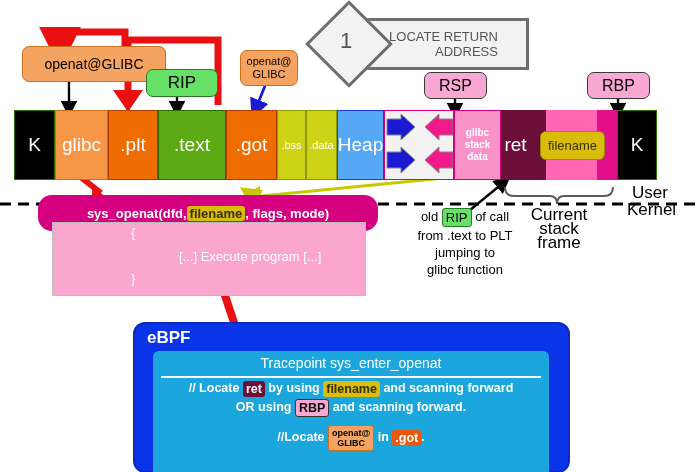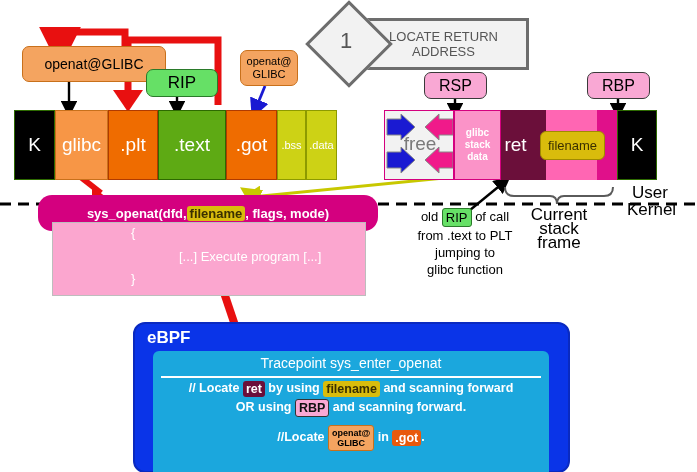--- a/index.html
+++ b/index.html
@@ -103,21 +103,21 @@
   <g>
     <path d="M214,263 L244,352" stroke="#e81010" stroke-width="8" fill="none"></path>
     <path d="M228,340 L264,372 L250,332 z" fill="#e81010" stroke="#c00" stroke-width="1"></path>
   </g>
 </svg>
 
 <div class="abs" style="left:318px;top:10px;width:205px;height:62px;">
   <div class="abs" style="left:40px;top:8px;width:165px;height:46px;background:#f2f2f2;
               border:3px solid #6d6d6d;display:flex;align-items:center;
               justify-content:center;color:#555;font-size:13px;line-height:15px;
-              text-align:center;white-space:pre-line;">LOCATE RETURN
+              text-align:right;white-space:pre-line;">LOCATE RETURN
 ADDRESS</div>
   <div class="abs" style="left:0;top:3px;width:56px;height:56px;background:#f2f2f2;
               border:3px solid #6d6d6d;transform:rotate(45deg);"></div>
   <div class="abs" style="left:0;top:3px;width:56px;height:56px;display:flex;
               align-items:center;justify-content:center;color:#555;font-size:22px;">1</div>
 </div>
 
 <div class="pill pill-orange" style="left:22px;top:46px;width:144px;height:36px;font-size:14px;">openat@GLIBC</div>
 
 <div class="pill pill-green" style="left:146px;top:69px;width:72px;height:28px;font-size:17px;">RIP</div>
@@ -144,29 +144,31 @@
       <span class="seg-lbl" style="white-space: pre-line; text-align: center;">.text</span>
     </div>
     <div class="seg" style="left: 212px; width: 51px; background: rgb(239, 108, 0); border: 1.6px solid rgb(176, 58, 0);">
       <span class="seg-lbl" style="white-space: pre-line; text-align: center;">.got</span>
     </div>
     <div class="seg" style="left: 263px; width: 29px; background: rgb(205, 210, 21); border: 1.6px solid rgb(141, 154, 0);">
       <span class="seg-lbl sm" style="white-space: pre-line; text-align: center;">.bss</span>
     </div>
     <div class="seg" style="left: 292px; width: 31px; background: rgb(205, 210, 21); border: 1.6px solid rgb(141, 154, 0);">
       <span class="seg-lbl sm" style="white-space: pre-line; text-align: center;">.data</span>
+    </div>
+    <div class="seg" style="left: 323px; width: 47px; background: rgb(87, 169, 247); border: 1.6px solid rgb(26, 60, 224);">
+      <span class="seg-lbl" style="white-space: pre-line; text-align: center;">Heap</span>
     </div>
     <div class="seg" style="left: 370px; width: 70px; background: rgb(242, 242, 242); border: 1.6px solid rgb(212, 0, 127); position: absolute;">
       <svg width="70" height="70">
         <polygon points="2,8 16,8 16,3 30,16 16,29 16,24 2,24" fill="#1a1ad2" stroke="#888" stroke-width="1"></polygon>
         <polygon points="2,41 16,41 16,36 30,49 16,62 16,57 2,57" fill="#1a1ad2" stroke="#888" stroke-width="1"></polygon>
         <polygon points="68,8 54,8 54,3 40,16 54,29 54,24 68,24" fill="#f01a8a" stroke="#888" stroke-width="1"></polygon>
         <polygon points="68,41 54,41 54,36 40,49 54,62 54,57 68,57" fill="#f01a8a" stroke="#888" stroke-width="1"></polygon>
       </svg>
-      <span class="seg-lbl" style="position: absolute; left: 0px; top: 22px; width: 70px; text-align: center; color: rgb(122, 122, 122);">free</span>
     </div>
     <div class="seg" style="left: 440px; width: 47px; background: rgb(251, 147, 200); border: 1.6px solid rgb(212, 0, 127);">
       <span class="seg-lbl tiny" style="white-space: pre-line; text-align: center;">glibc
 stack
 data</span>
     </div>
     <div class="seg" style="left: 487px; width: 45px; background: rgb(107, 15, 58); border: 1.6px solid rgb(107, 15, 58);">
       <span class="seg-lbl" style="white-space: pre-line; text-align: center; margin-right: 16px;">ret</span>
     </div>
     <div class="seg" style="left: 532px; width: 51px; background: rgb(255, 102, 179); border: 1.6px solid rgb(255, 102, 179);"></div>

